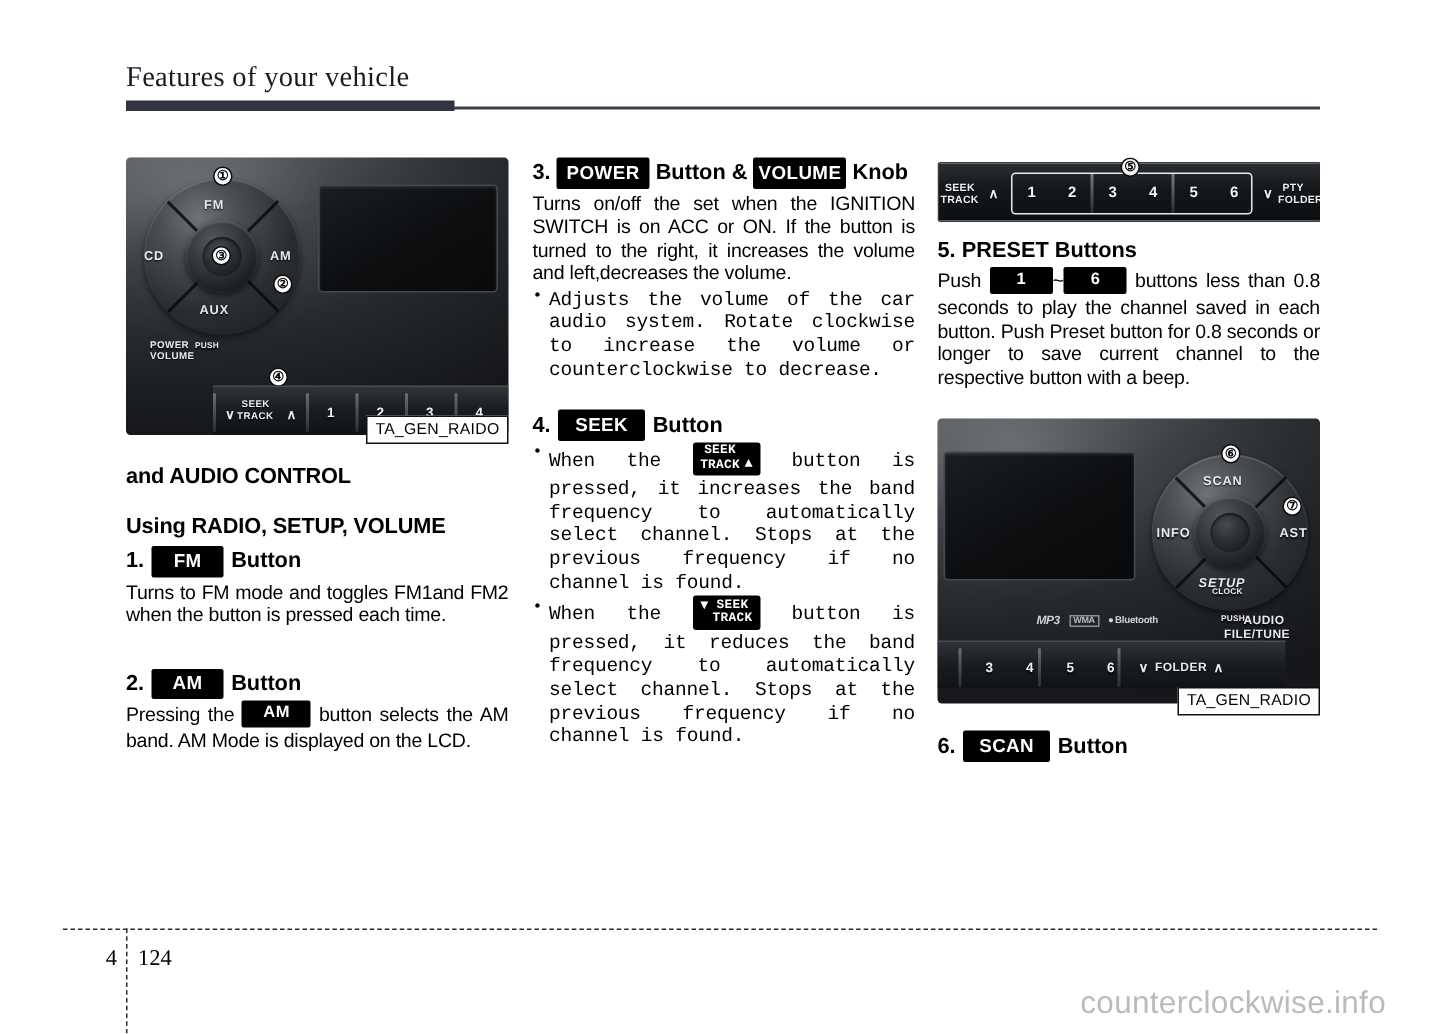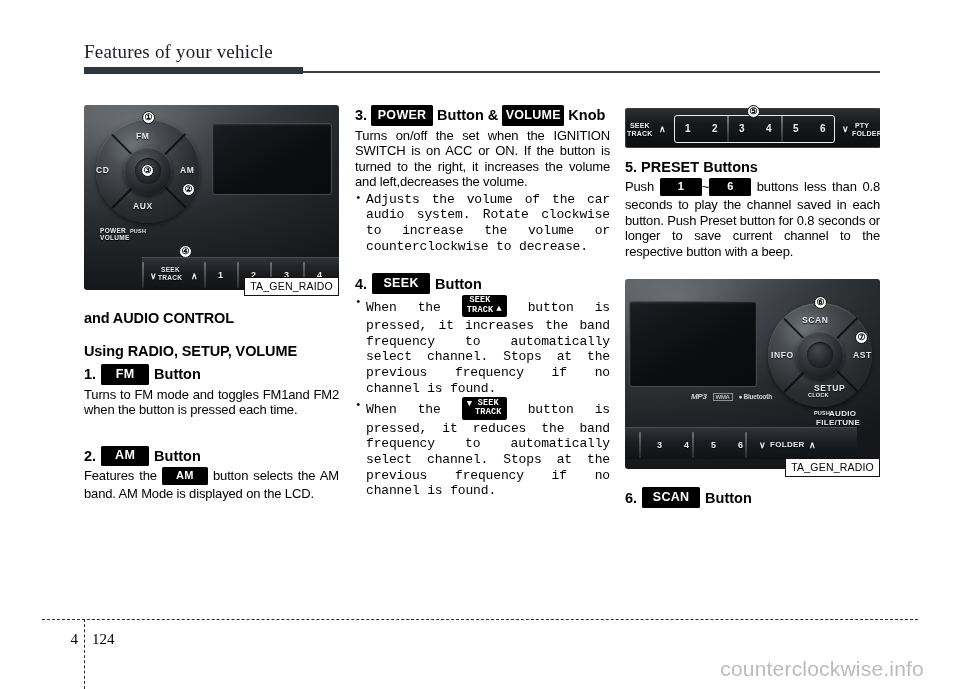--- a/index.html
+++ b/index.html
@@ -483,21 +483,21 @@
   </div>
   <p class="body">Turns to FM mode and toggles FM1and FM2 when the button is pressed each time.</p>
 
   <div class="spacer-md"></div>
 
   <div class="h-item">
     <span>2.</span>
     <span class="chip hd">AM</span>
     <span>Button</span>
   </div>
-  <p class="body"><span>Features the</span> <span class="chip sm">AM</span> <span>button selects the AM band. AM Mode is displayed on the LCD.</span></p>
+  <p class="body"><span>Pressing the</span> <span class="chip sm">AM</span> <span>button selects the AM band. AM Mode is displayed on the LCD.</span></p>
 </div>
 
 <div class="col" id="col-2">
 
   <div class="h-item" style="gap:4px;">
     <span>3.</span>
     <span class="chip hd xwide">POWER</span>
     <span>Button &amp;</span>
     <span class="chip hd xwide">VOLUME</span>
     <span>Knob</span>
@@ -580,28 +580,28 @@
         <div class="spoke" style="height:52px;transform:rotate(225deg);"></div>
         <div class="spoke" style="height:52px;transform:rotate(315deg);"></div>
       </div>
       <div class="knob-center" style="left:171px;top:52px;width:48px;height:48px;">
         <div class="inner" style="width:26px;height:26px;"></div>
       </div>
 
       <div class="lbl" style="left:177px;top:36px;">SCAN</div>
       <div class="lbl" style="left:228px;top:71px;">AST</div>
       <div class="lbl" style="left:146px;top:71px;">INFO</div>
-      <div class="lbl" style="left:189px;top:104px;">SETUP</div>
+      <div class="lbl" style="left:174px;top:104px;font-style:italic;">SETUP</div>
       <div class="lbl tiny" style="left:183px;top:113px;">CLOCK</div>
 
       <div class="lbl tiny" style="left:189px;top:131px;">PUSH</div>
       <div class="lbl small" style="left:204px;top:130px;font-size:8px;">AUDIO</div>
       <div class="lbl small" style="left:191px;top:139px;font-size:8px;">FILE/TUNE</div>
 
-      <div class="media-logos" style="left:66px;top:113px;text-align:center;">
+      <div class="media-logos" style="left:66px;top:130px;text-align:center;">
         <span class="mp3">MP3</span>
         <span class="wma">WMA</span>
         <span class="bt">●<span>Bluetooth</span></span>
       </div>
 
       <div class="callout onblack" style="left:189px;top:17px;">⑥</div>
       <div class="callout onblack" style="left:230px;top:52px;">⑦</div>
 
       <div class="preset-strip" style="left:0px;top:148px;width:232px;height:32px;">
         <div class="preset-key" style="left:14px;"></div>

